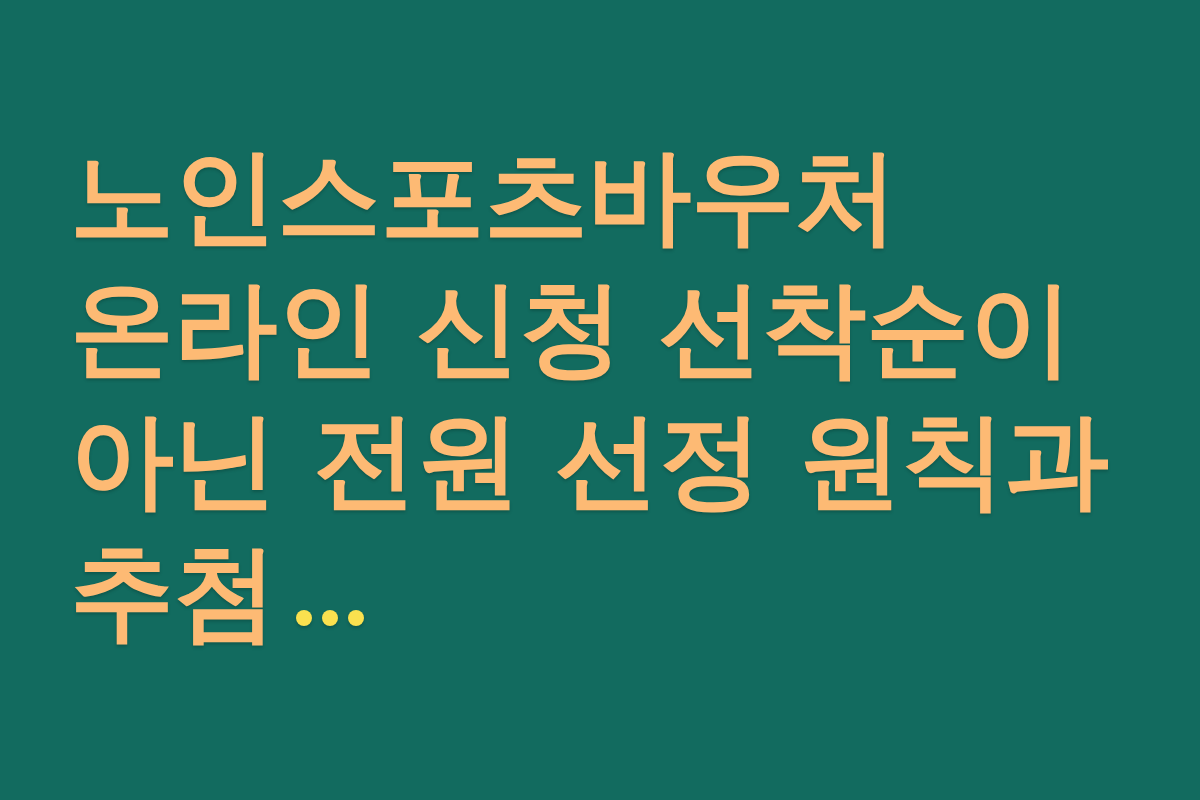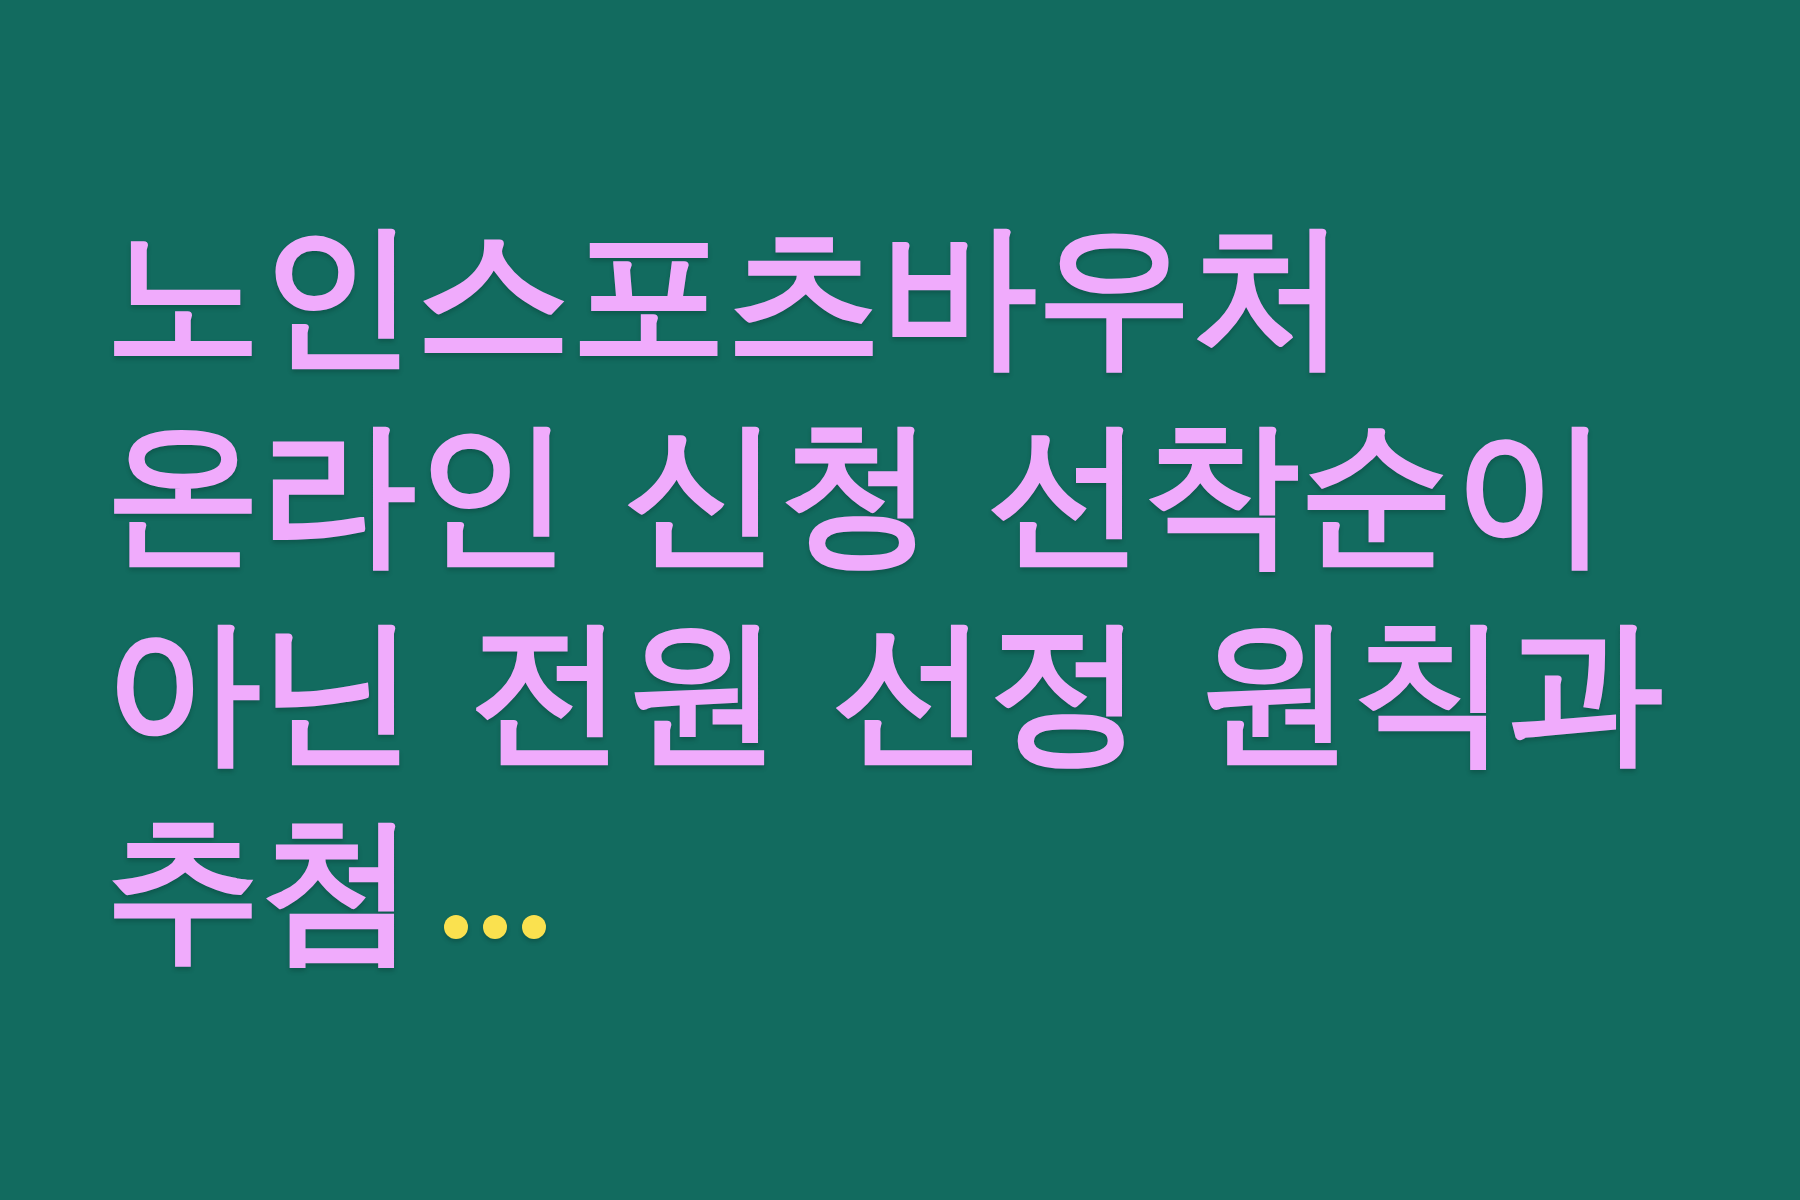--- a/index.html
+++ b/index.html
@@ -71,16 +71,16 @@
     box-shadow: 0 2px 3px rgba(0, 40, 34, 0.28);
   }
 </style>
 </head>
 <body>
 
 <div class="thumbnail-card" style="background: rgb(18, 107, 95);">
 
   <div class="headline-block">
 
-    <h1 class="headline-text" style="color: #f0abfc;"><span>노인스포츠바우처 온라인 신청 선착순이 아닌 전원 선정 원칙과 추첨</span><span class="ellipsis-glyph"><span class="dot" style="background: rgb(250, 225, 79);"></span><span class="dot" style="background: rgb(250, 225, 79);"></span><span class="dot" style="background: rgb(250, 225, 79);"></span></span></h1>
+    <h1 class="headline-text" style="color: #fdba74;"><span>노인스포츠바우처 온라인 신청 선착순이 아닌 전원 선정 원칙과 추첨</span><span class="ellipsis-glyph"><span class="dot" style="background: rgb(250, 225, 79);"></span><span class="dot" style="background: rgb(250, 225, 79);"></span><span class="dot" style="background: rgb(250, 225, 79);"></span></span></h1>
 
   </div>
 </div>
 
 </body></html>

